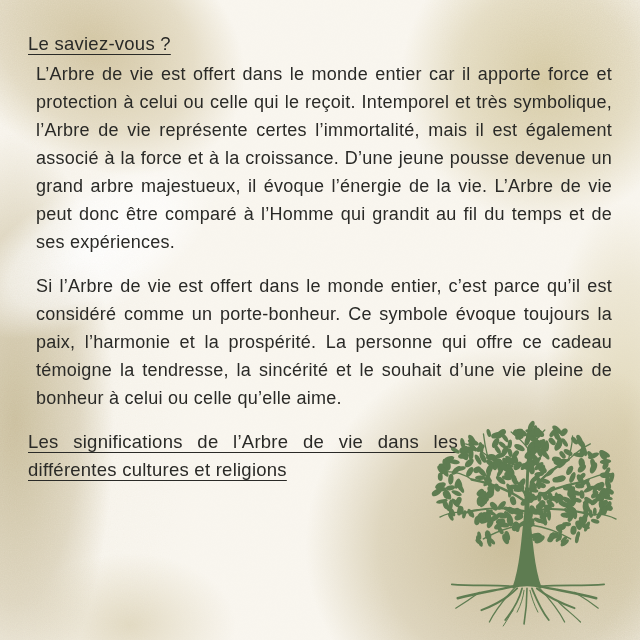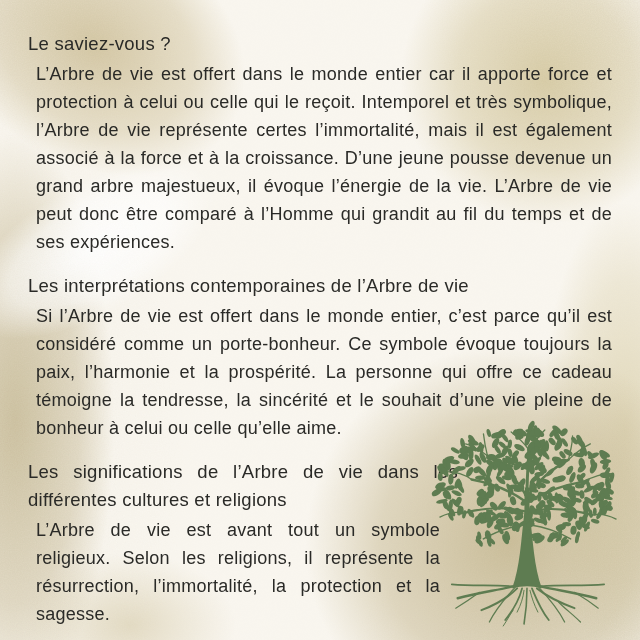--- a/index.html
+++ b/index.html
@@ -54,21 +54,21 @@
       radial-gradient(280px 560px at 0% 70%, rgba(0,0,0,.9), transparent 72%),
       linear-gradient(rgba(0,0,0,.10),rgba(0,0,0,.10));
   }
   
   .content{
     position:absolute;left:28px;top:30px;width:584px;color:#2a2a27;
     font-size:18px;line-height:28px;letter-spacing:.25px;
   }
   h2{
     font-size:18.5px;font-weight:normal;margin:0 0 2px 0;line-height:28px;
-    text-decoration-thickness:1.3px;text-underline-offset:4px;
+    text-decoration:underline;text-decoration-thickness:1.3px;text-underline-offset:4px;
     text-align:justify;
   }
   p{margin:0 0 16px 8px;text-align:justify;text-justify:inter-word;}
   .sec3{width:430px;}
   .sec3 p{max-width:404px;margin-bottom:0;}
   
   .tree-wrap{position:absolute;right:14px;bottom:6px;width:198px;height:218px;}
   .tree-wrap svg{display:block;width:100%;height:100%;color:#5e7c51;}
 </style>
 </head>
@@ -90,26 +90,24 @@
     <rect width="640" height="640" filter="url(#grainNoise)"></rect>
   </svg>
 </div>
 
 <div class="content">
   <section>
     <h2>Le saviez-vous ?</h2>
     <p>L’Arbre de vie est offert dans le monde entier car il apporte force et protection à celui ou celle qui le reçoit. Intemporel et très symbolique, l’Arbre de vie représente certes l’immortalité, mais il est également associé à la force et à la croissance. D’une jeune pousse devenue un grand arbre majestueux, il évoque l’énergie de la vie. L’Arbre de vie peut donc être comparé à l’Homme qui grandit au fil du temps et de ses expériences.</p>
   </section>
   <section>
-    <h2>Les interprétations contemporaines de l’Arbre de vie</h2>
     <p>Si l’Arbre de vie est offert dans le monde entier, c’est parce qu’il est considéré comme un porte-bonheur. Ce symbole évoque toujours la paix, l’harmonie et la prospérité. La personne qui offre ce cadeau témoigne la tendresse, la sincérité et le souhait d’une vie pleine de bonheur à celui ou celle qu’elle aime.</p>
   </section>
   <section class="sec3">
     <h2>Les significations de l’Arbre de vie dans les différentes cultures et religions</h2>
-    <p>L’Arbre de vie est avant tout un symbole religieux. Selon les religions, il représente la résurrection, l’immortalité, la protection et la sagesse.</p>
   </section>
 </div>
 
 <div class="tree-wrap">
   <svg viewBox="0 0 200 220" xmlns="http://www.w3.org/2000/svg" style="color: rgb(94, 124, 81);">
     <g stroke="none" fill="currentColor">
       <path d="M85,174 C93,152 94,126 97,100 C98,90 97,82 98,72 L102,72 C103,82 102,90 103,100 C106,126 107,152 115,174 C104,171 96,171 85,174 Z"></path>
     </g>
     <g fill="none" stroke="currentColor" stroke-linecap="round">
       <path stroke-width="3" d="M100,78 C100,64 101,50 102,34"></path>

